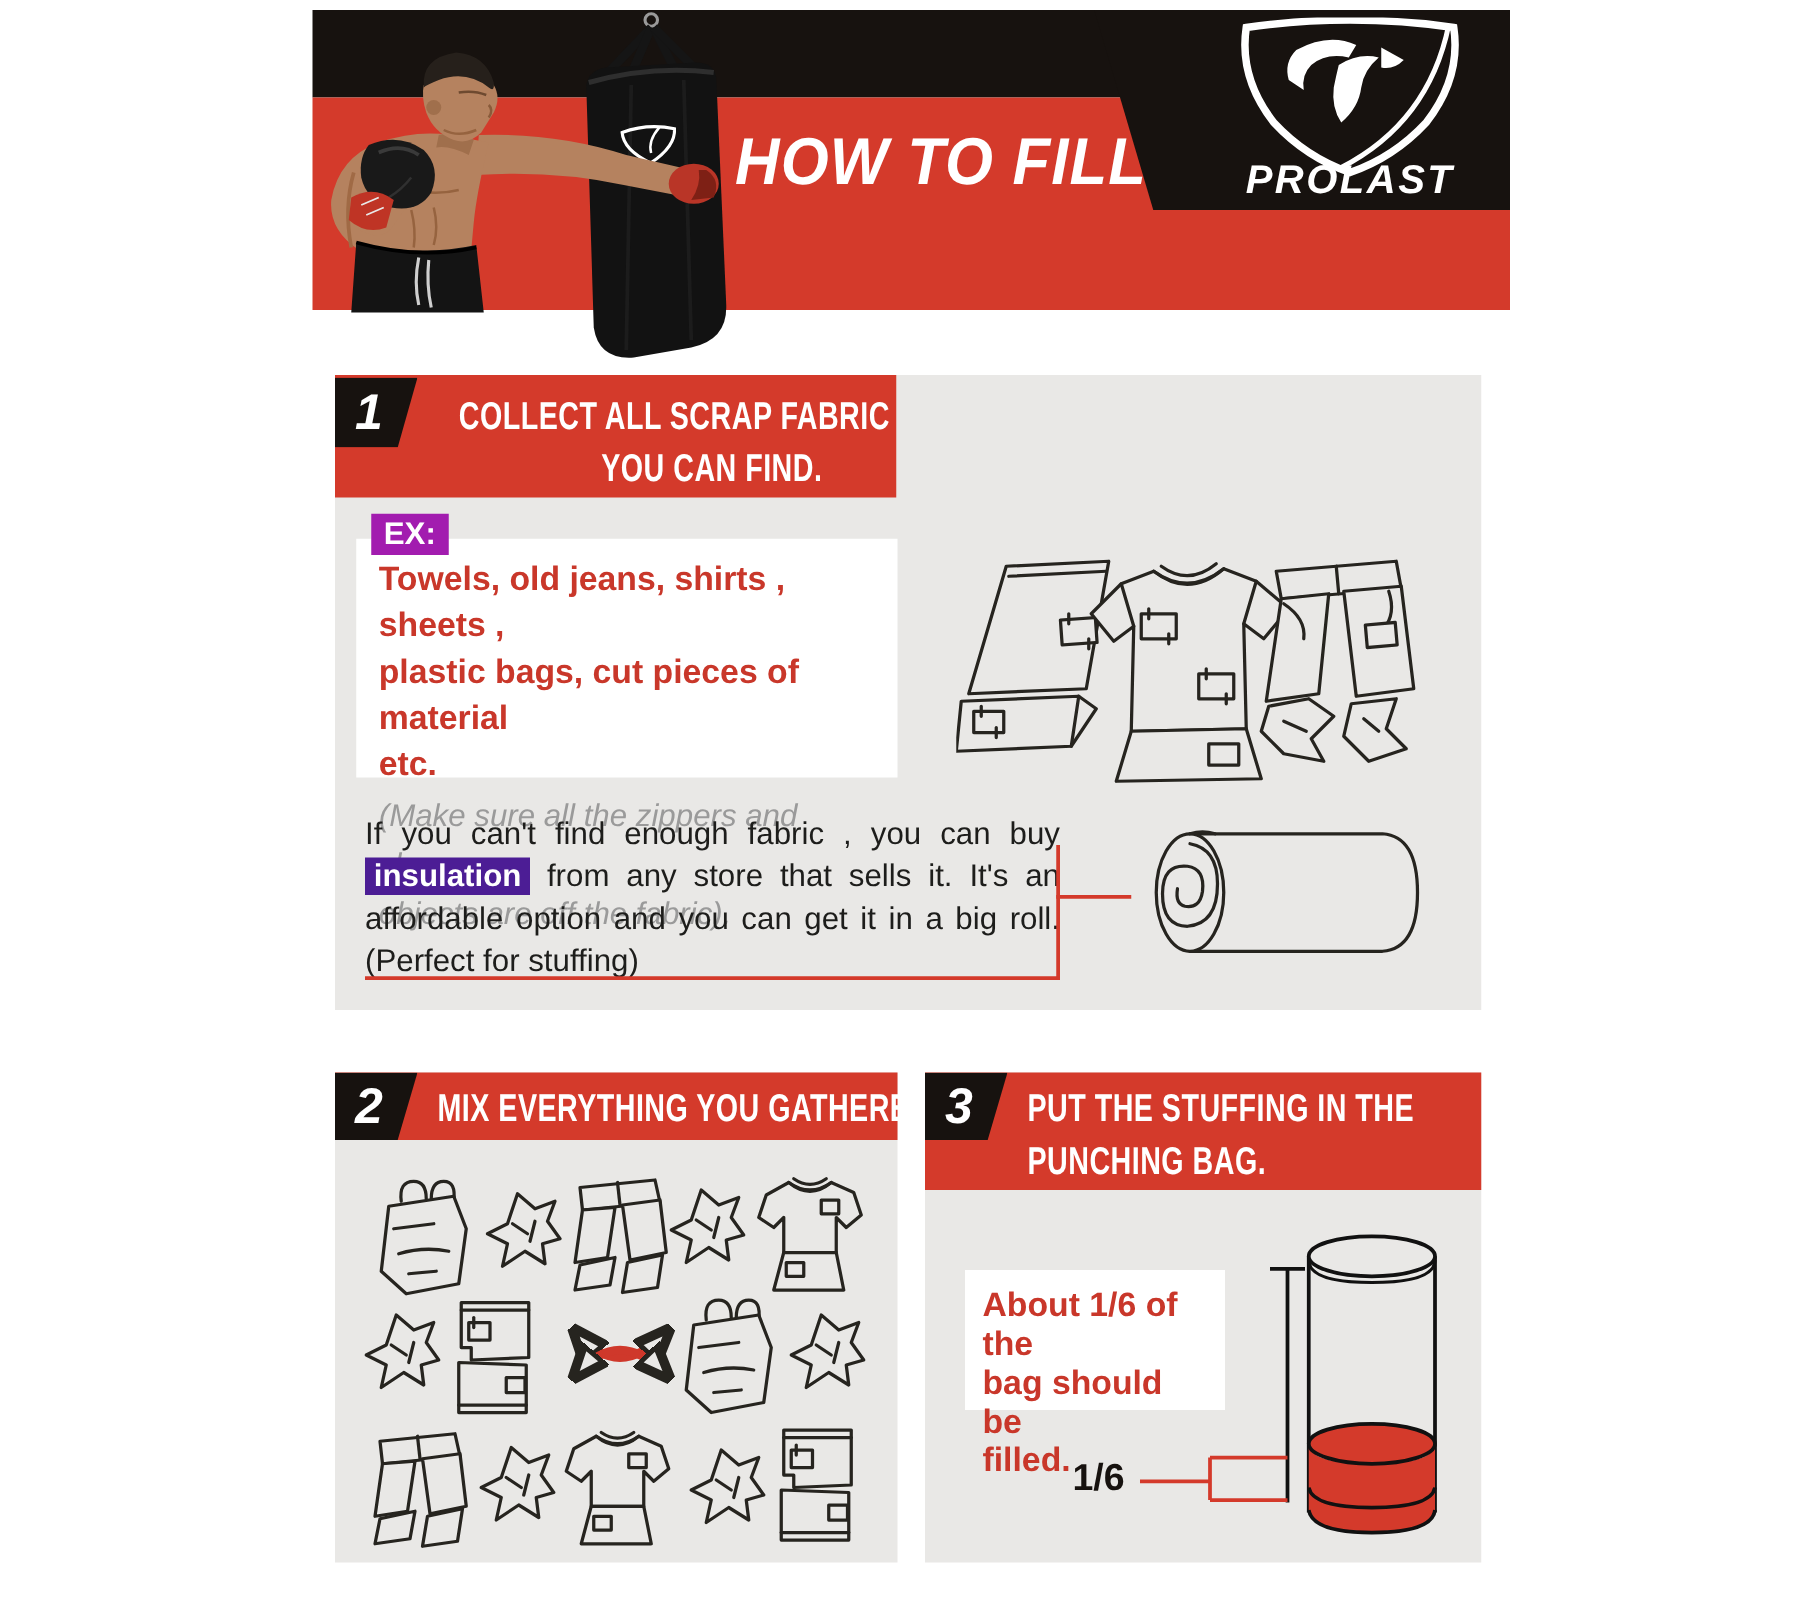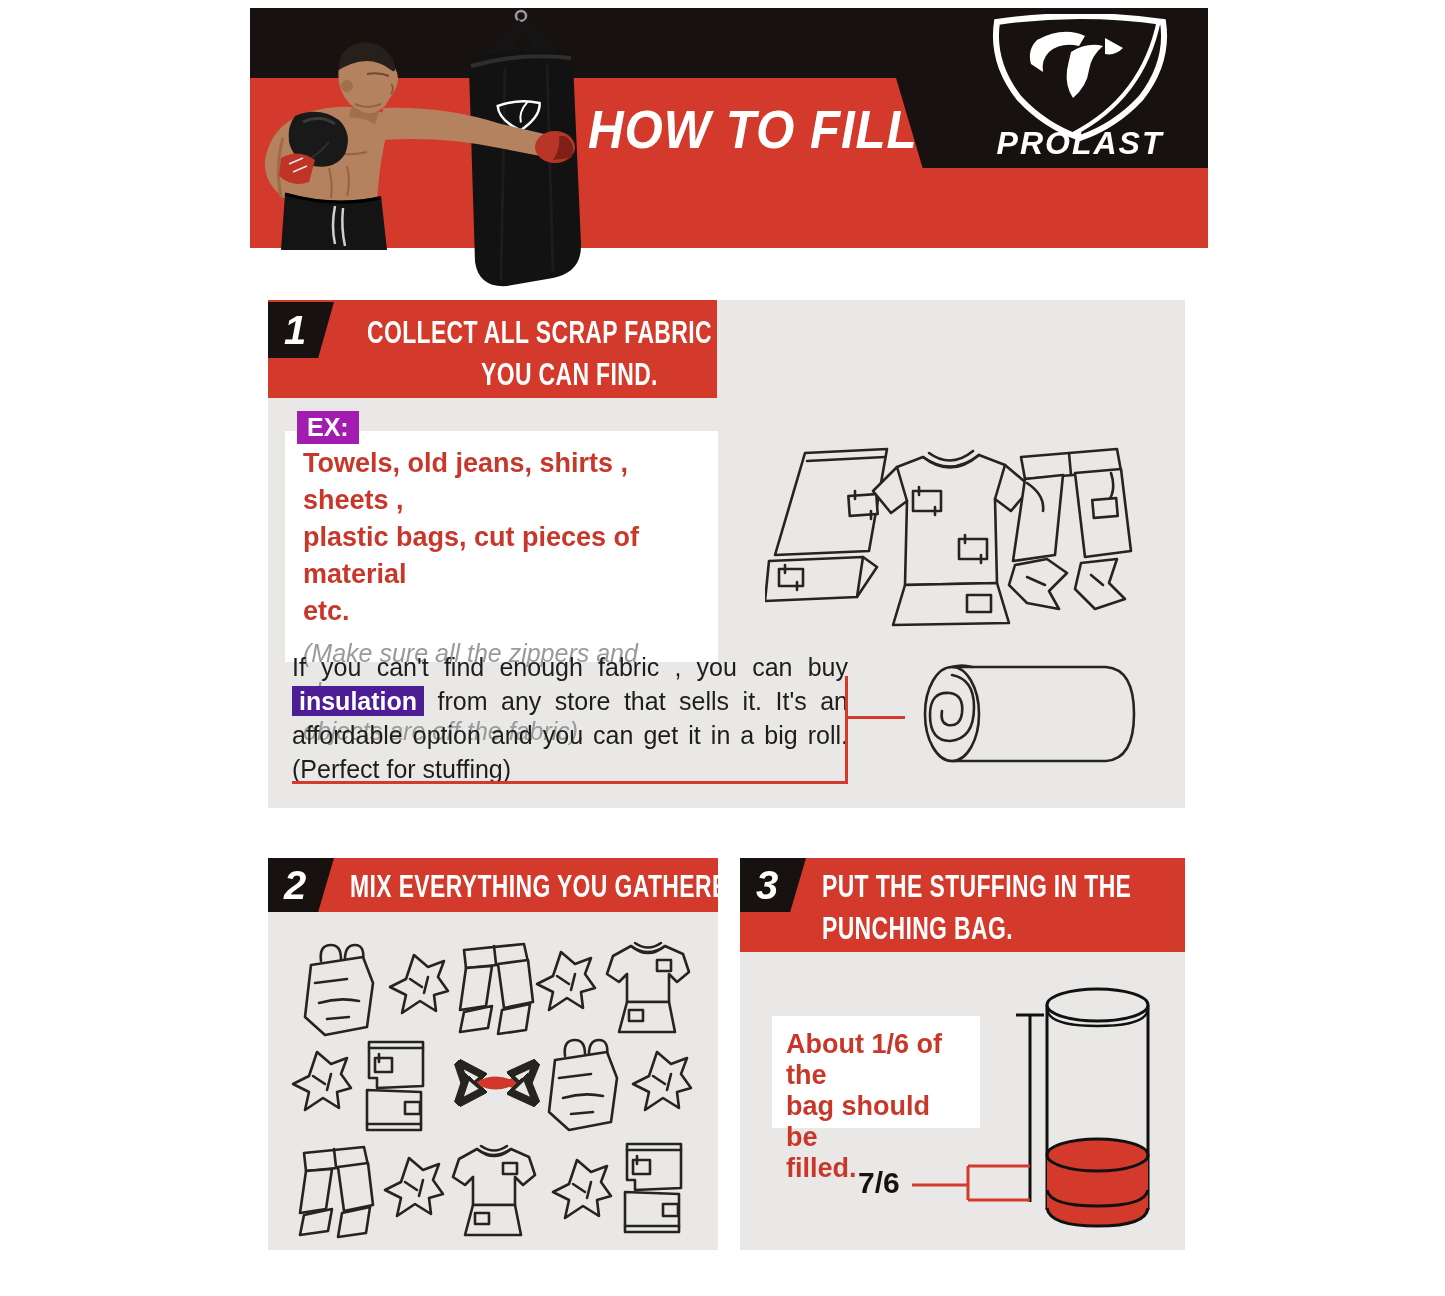--- a/index.html
+++ b/index.html
@@ -111,21 +111,21 @@
   <div class="abs gray" style="left:268px;top:300px;width:917px;height:508px;"></div>
   <div class="abs step-header" style="left:268px;top:300px;width:449px;height:98px;"></div>
   <div class="abs badge" style="left:268px;top:302px;width:66px;height:56px;">
     <span>1</span>
   </div>
   <div class="abs" style="left:367px;top:312px;text-align:center;">
     <div class="step-title"><span class="cond72">COLLECT ALL SCRAP FABRIC</span></div>
     <div class="step-title"><span class="cond72">YOU CAN FIND.</span></div>
   </div>
 
-  <div class="abs whitebox" style="left:285px;top:431px;width:433px;height:231px;">
+  <div class="abs whitebox" style="left:285px;top:431px;width:433px;height:191px;">
     <div style="padding:14px 14px 0 18px;">
       <div class="redline">Towels, old jeans, shirts , sheets ,</div>
       <div class="redline">plastic bags, cut pieces of material</div>
       <div class="redline">etc.</div>
       <div class="graynote" style="margin-top:4px;">(Make sure all the zippers and sharp</div>
       <div class="graynote">objects are off the fabric).</div>
     </div>
   </div>
   <div class="abs exlabel" style="left:297px;top:411px;">EX:</div>
 
@@ -277,15 +277,15 @@
       <line x1="228" y1="216" x2="228" y2="250"></line>
       <line x1="172" y1="235" x2="228" y2="235"></line>
     </g>
   </svg>
 
   <div class="abs callout" style="left:772px;top:1016px;width:208px;height:112px;">
     <div>About 1/6 of the</div>
     <div>bag should be</div>
     <div>filled.</div>
   </div>
-  <div class="abs fraction" style="left:858px;top:1166px;">7/6</div>
+  <div class="abs fraction" style="left:858px;top:1166px;">1/6</div>
 
 </div>
 
 </body></html>

